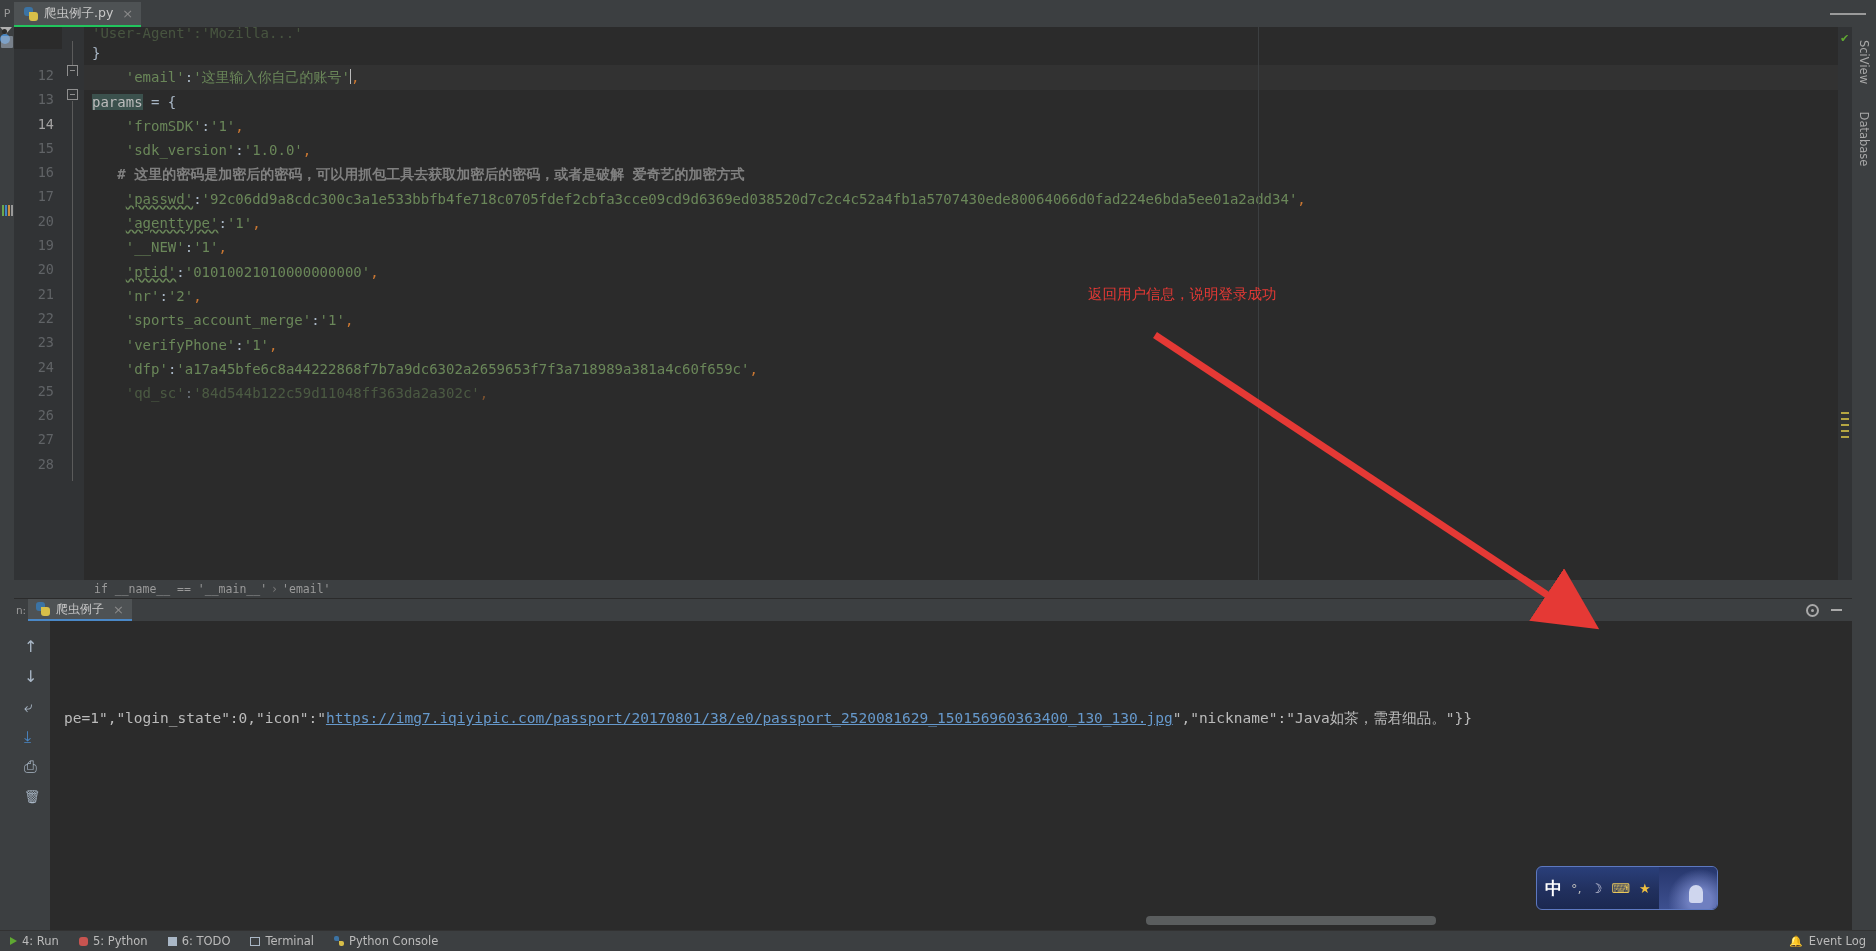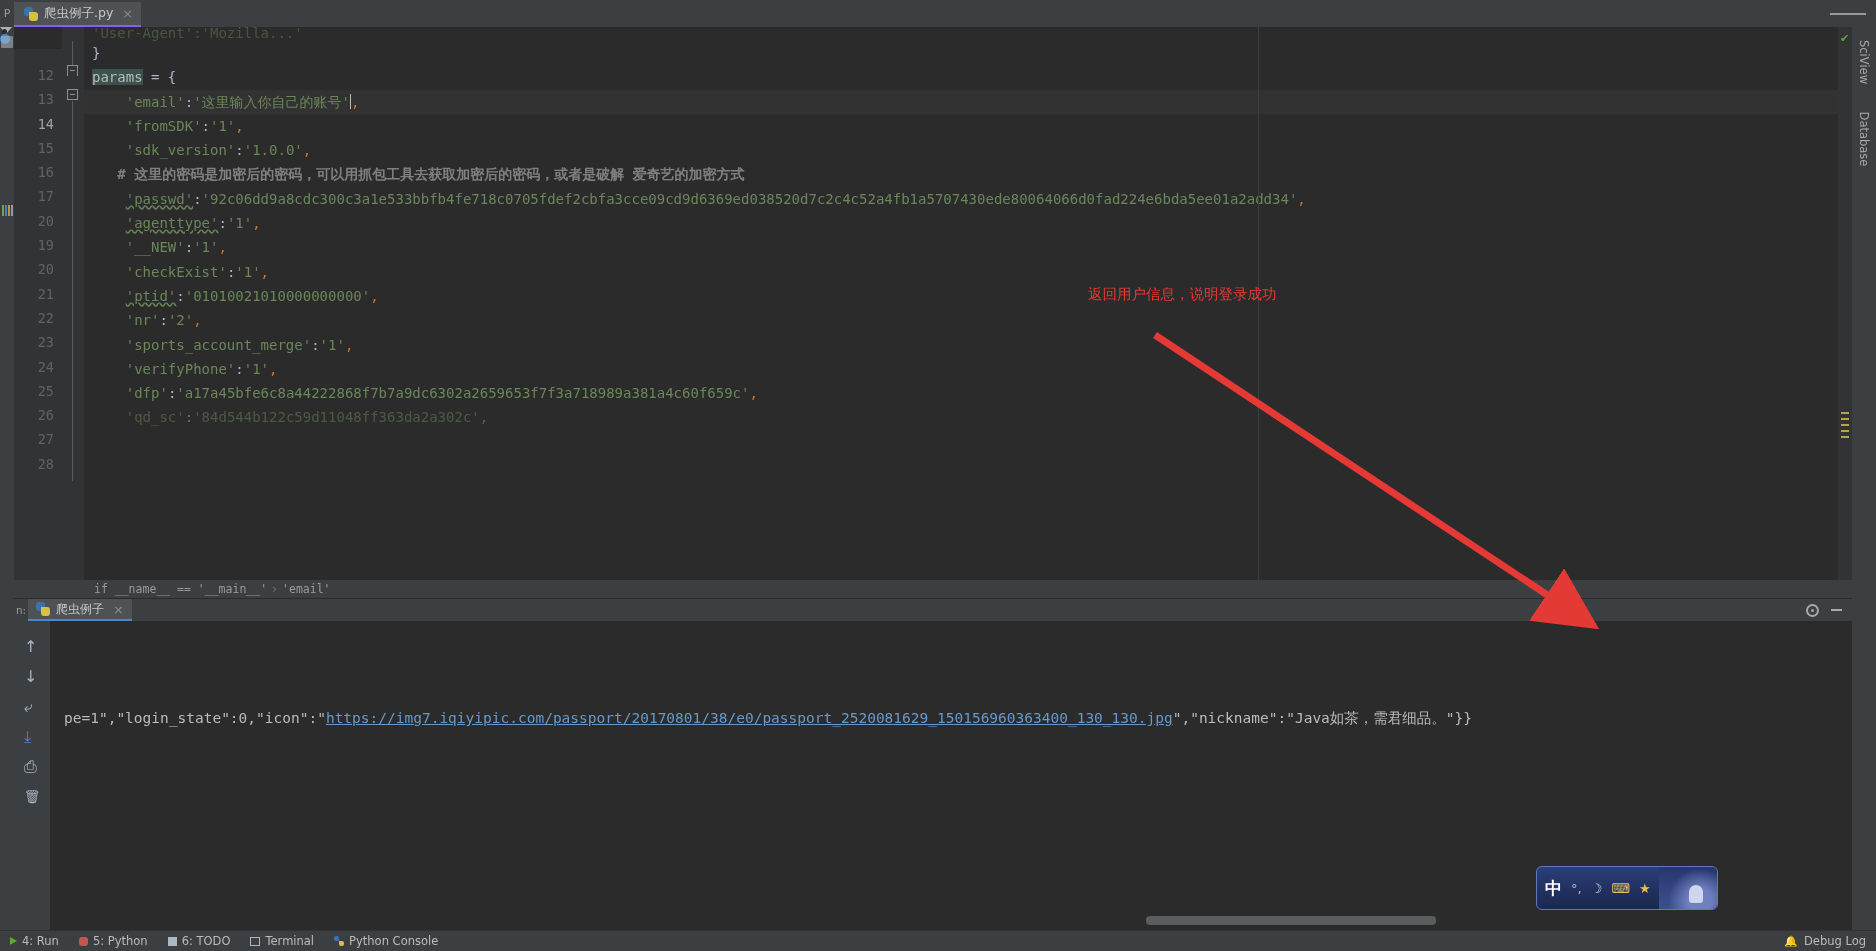--- a/index.html
+++ b/index.html
@@ -8,21 +8,21 @@
     width:1876px; height:951px;
     font-family:"DejaVu Sans","Liberation Sans",sans-serif;
     font-size:13px; color:#bbbbbb; overflow:hidden; position:relative;
   }
   .app{ position:absolute; inset:0; display:flex; flex-direction:column; background:#3c3f41; }
 
   
   .tabbar{ height:27px; background:#3c3f41; display:flex; align-items:flex-end; position:relative; flex:0 0 27px; }
   .left-edge-label{ width:14px; height:27px; color:#9a9a9a; font-size:11px; display:flex; align-items:center; justify-content:center; }
   .tab{ height:25px; background:#4e5254; display:flex; align-items:center; gap:6px;
-        padding:0 8px 0 10px; border-bottom:2px solid #8b5cf6; position:relative; }
+        padding:0 8px 0 10px; border-bottom:2px solid #22c55e; position:relative; }
   .tab-icon{ width:14px; height:14px; position:relative; display:inline-block; }
   .tab-icon .py-b{ position:absolute; left:0; top:0; width:9px; height:9px; background:#3b73a4; border-radius:3px 3px 0 3px; }
   .tab-icon .py-y{ position:absolute; right:0; bottom:0; width:9px; height:9px; background:#d8bf49; border-radius:0 3px 3px 3px; }
   .tab-title{ font-size:12.5px; color:#c8c8c8; white-space:nowrap; }
   .tab-close{ color:#8a8a8a; font-size:13px; line-height:1; padding-left:3px; }
   .win-btns{ margin-left:auto; display:flex; align-items:center; gap:10px; padding-right:10px; height:27px; }
   .win-min{ width:36px; height:2px; background:#9a9a9a; }
 
   
   .bodyrow{ flex:1 1 auto; display:flex; min-height:0; }
@@ -209,37 +209,36 @@
           <div class="fold-line" style="top:74px; height:380px;"></div>
         </div>
 
         <div class="codearea">
           <div class="vline" style="left:1174px;"></div>
 
           <div class="cline first" style="height:14px;line-height:12px;"><span class="str">'User-Agent':'Mozilla...'</span></div>
 
           <div class="cline"><span class="punct">}</span></div>
 
+          <div class="cline cur">    <span class="str">'email'</span><span class="col">:</span><span class="str">'这里输入你自己的账号'</span><span class="caret"></span><span class="kw">,</span></div>
+
           <div class="cline"><span class="hl">params</span><span class="punct"> = {</span></div>
 
-          <div class="cline cur">    <span class="str">'email'</span><span class="col">:</span><span class="str">'这里输入你自己的账号'</span><span class="caret"></span><span class="kw">,</span></div>
-
           <div class="cline">    <span class="str">'fromSDK'</span><span class="col">:</span><span class="str">'1'</span><span class="kw">,</span></div>
 
           <div class="cline">    <span class="str">'sdk_version'</span><span class="col">:</span><span class="str">'1.0.0'</span><span class="kw">,</span></div>
 
           <div class="cline">   <span class="com"># 这里的密码是加密后的密码，可以用抓包工具去获取加密后的密码，或者是破解 爱奇艺的加密方式</span></div>
 
           <div class="cline">    <span class="str squig">'passwd'</span><span class="col">:</span><span class="str">'92c06dd9a8cdc300c3a1e533bbfb4fe718c0705fdef2cbfa3cce09cd9d6369ed038520d7c2c4c52a4fb1a5707430ede80064066d0fad224e6bda5ee01a2add34'</span><span class="kw">,</span></div>
 
           <div class="cline">    <span class="str squig">'agenttype'</span><span class="col">:</span><span class="str">'1'</span><span class="kw">,</span></div>
 
           <div class="cline">    <span class="str">'__NEW'</span><span class="col">:</span><span class="str">'1'</span><span class="kw">,</span></div>
 
-          <div class="cline">    <span class="str">'checkExist'</span><span class="col">:</span><span class="str">'1'</span><span class="kw">,</span></div>
 
           <div class="cline">    <span class="str squig">'ptid'</span><span class="col">:</span><span class="str">'01010021010000000000'</span><span class="kw">,</span></div>
 
           <div class="cline">    <span class="str">'nr'</span><span class="col">:</span><span class="str">'2'</span><span class="kw">,</span></div>
 
           <div class="cline">    <span class="str">'sports_account_merge'</span><span class="col">:</span><span class="str">'1'</span><span class="kw">,</span></div>
 
           <div class="cline">    <span class="str">'verifyPhone'</span><span class="col">:</span><span class="str">'1'</span><span class="kw">,</span></div>
 
 
@@ -324,21 +323,21 @@
     <div class="sb-item">
       <span class="term-ico"></span>
       <span>Terminal</span>
     </div>
     <div class="sb-item">
       <span class="pycon-ico"></span>
       <span>Python Console</span>
     </div>
     <div class="sb-right">
       <span class="sb-ico">🔔</span>
-      <span>Debug Log</span>
+      <span>Event Log</span>
     </div>
   </div>
 
   <div class="ime">
     <span class="ime-zh">中</span>
     <span class="ime-ico">°,</span>
     <span class="ime-ico ime-moon">☽</span>
     <span class="ime-ico ime-kb">⌨</span>
     <span class="ime-ico ime-star">★</span>
     <span class="ime-pic"></span>

